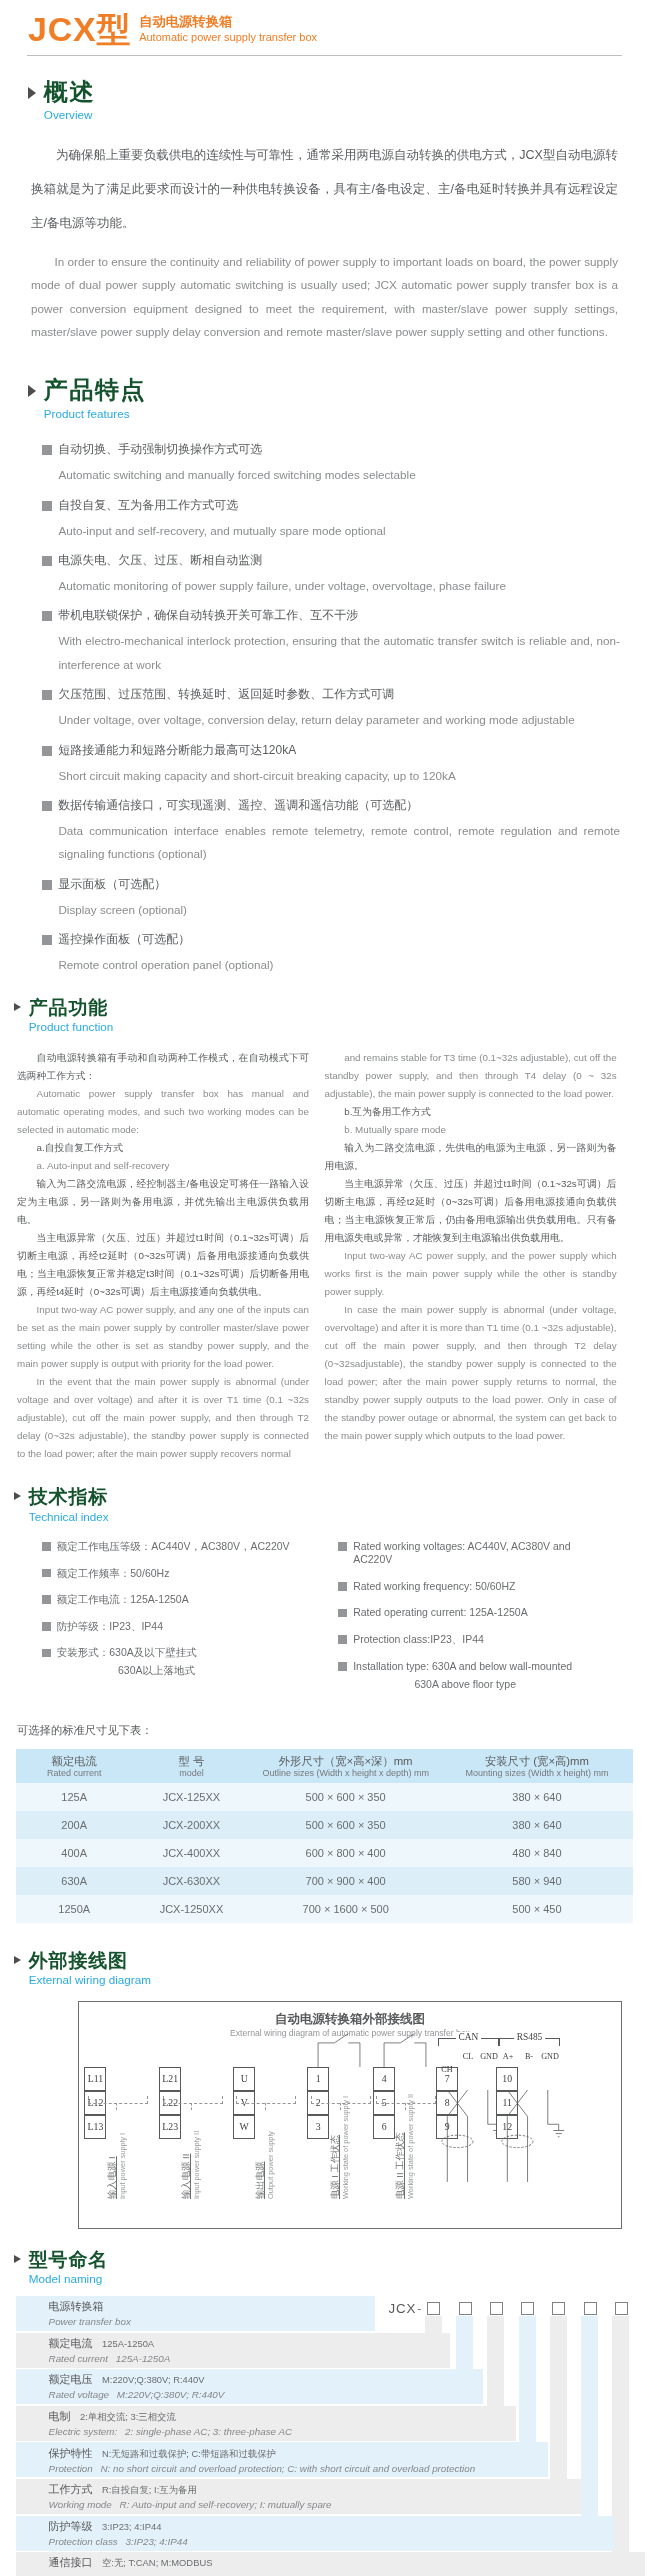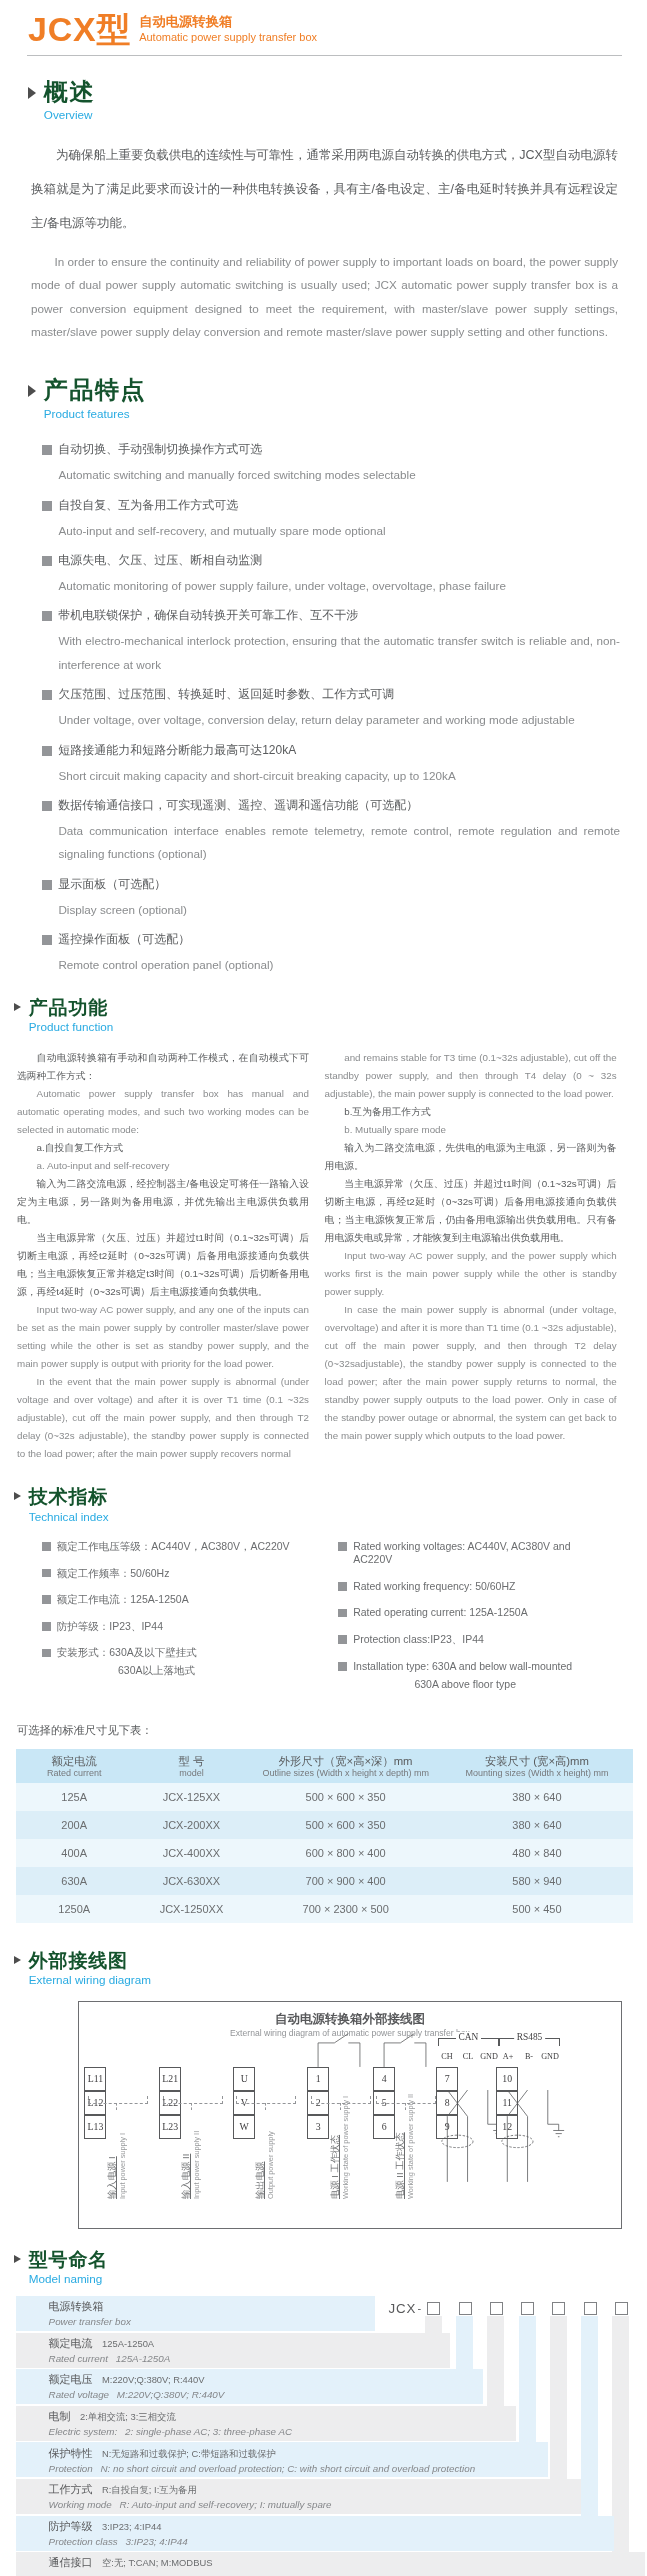--- a/index.html
+++ b/index.html
@@ -321,21 +321,21 @@
         </tr>
         <tr class="r-even">
           <td>630A</td>
           <td>JCX-630XX</td>
           <td>700 × 900 × 400</td>
           <td>580 × 940</td>
         </tr>
         <tr class="r-odd">
           <td>1250A</td>
           <td>JCX-1250XX</td>
-          <td>700 × 2300 × 500</td>
+          <td>700 × 1600 × 500</td>
           <td>500 × 450</td>
         </tr>
       </tbody>
   </table>
 
   <div class="sec-head tight" style="margin-top:26.5px;">
     <span class="tri sm"></span>
     <div>
       <div class="sec-cn mid">外部接线图</div>
       <div class="sec-en">External wiring diagram</div>
@@ -403,21 +403,21 @@
       <div class="d-tick" style="left: 326px; top: 101px;"></div>
       <div class="vlabel" style="left: 315px; top: 197px;">
         <div class="vcn">电源 II 工作状态</div>
         <div class="ven">Working state of power supply II</div>
       </div>
       <div class="t-row" style="left: 358px; top: 65px;">
         <div class="t-cell">7</div>
         <div class="t-cell">8</div>
         <div class="t-cell">9</div>
       </div>
-      <div class="t-top" style="left: 368px; top: 50px;">CH</div>
+      <div class="t-top" style="left: 368px; top: 63px;">CH</div>
       <div class="t-top" style="left: 389px; top: 50px;">CL</div>
       <div class="t-top" style="left: 410px; top: 50px;">GND</div>
       <div class="t-bracket" style="left: 359px; top: 36px; width: 59px;">
         <span class="t-bracket-label">CAN</span>
       </div>
       <div class="wsvg" style="left: 358px; top: 88px;"><svg width="72" height="95" viewBox="0 0 92 122">
           <path d="M13,0 L39,34 M39,0 L13,34 M13,34 V118 M39,34 V118" stroke="#58595B" stroke-width="1" fill="none"></path>
           <ellipse cx="26" cy="66" rx="20" ry="8" stroke="#58595B" stroke-width="1" fill="none" stroke-dasharray="3,2"></ellipse>
           <path d="M65,0 V44 H79 V52 M72,52 H86 M75,56 H83 M78,60 H80" stroke="#58595B" stroke-width="1" fill="none"></path>
         </svg></div>

